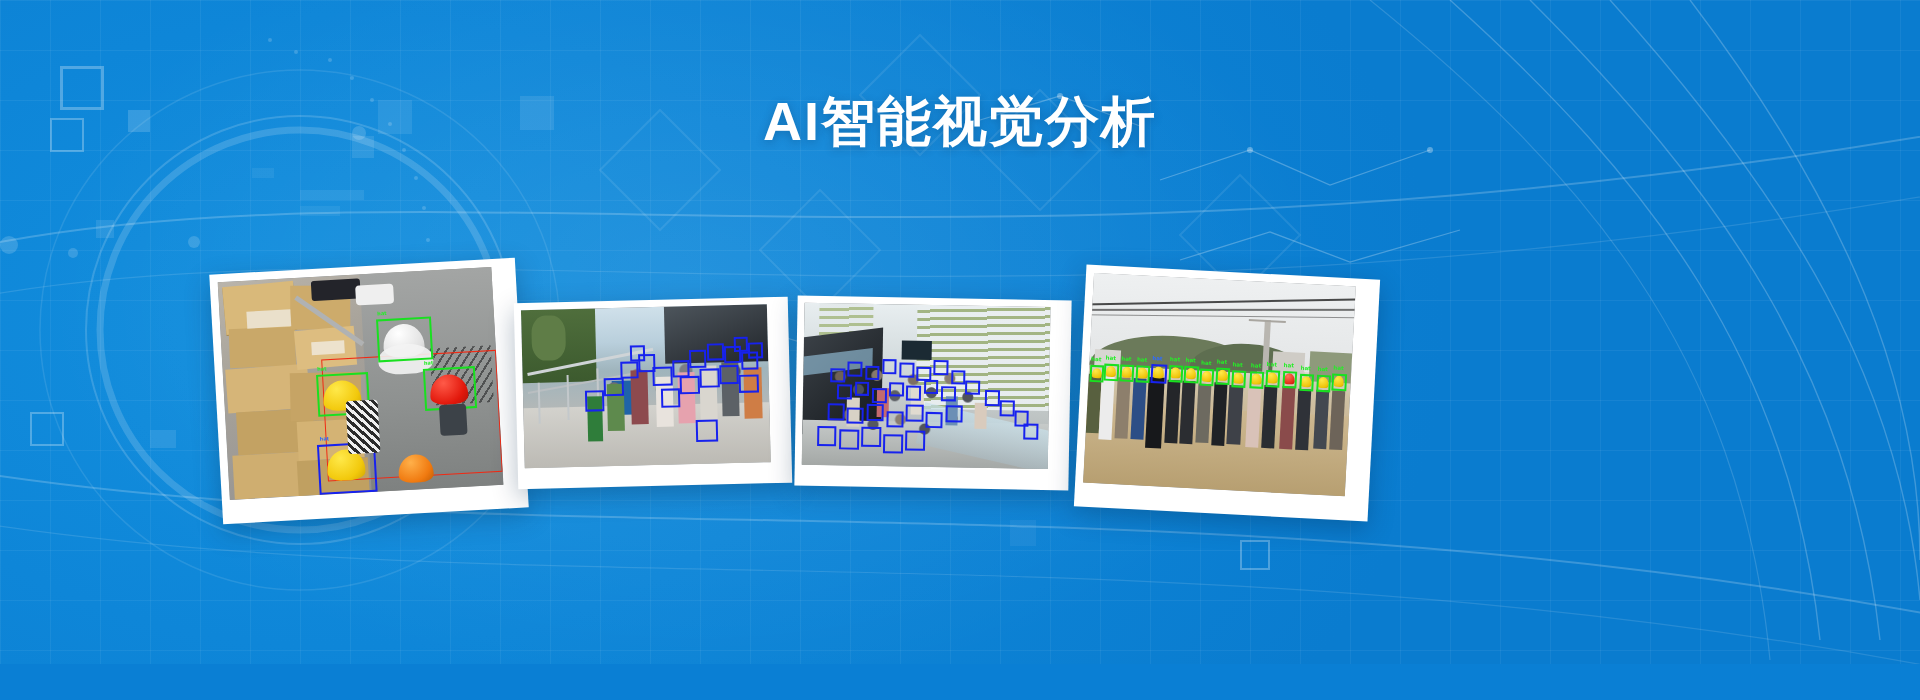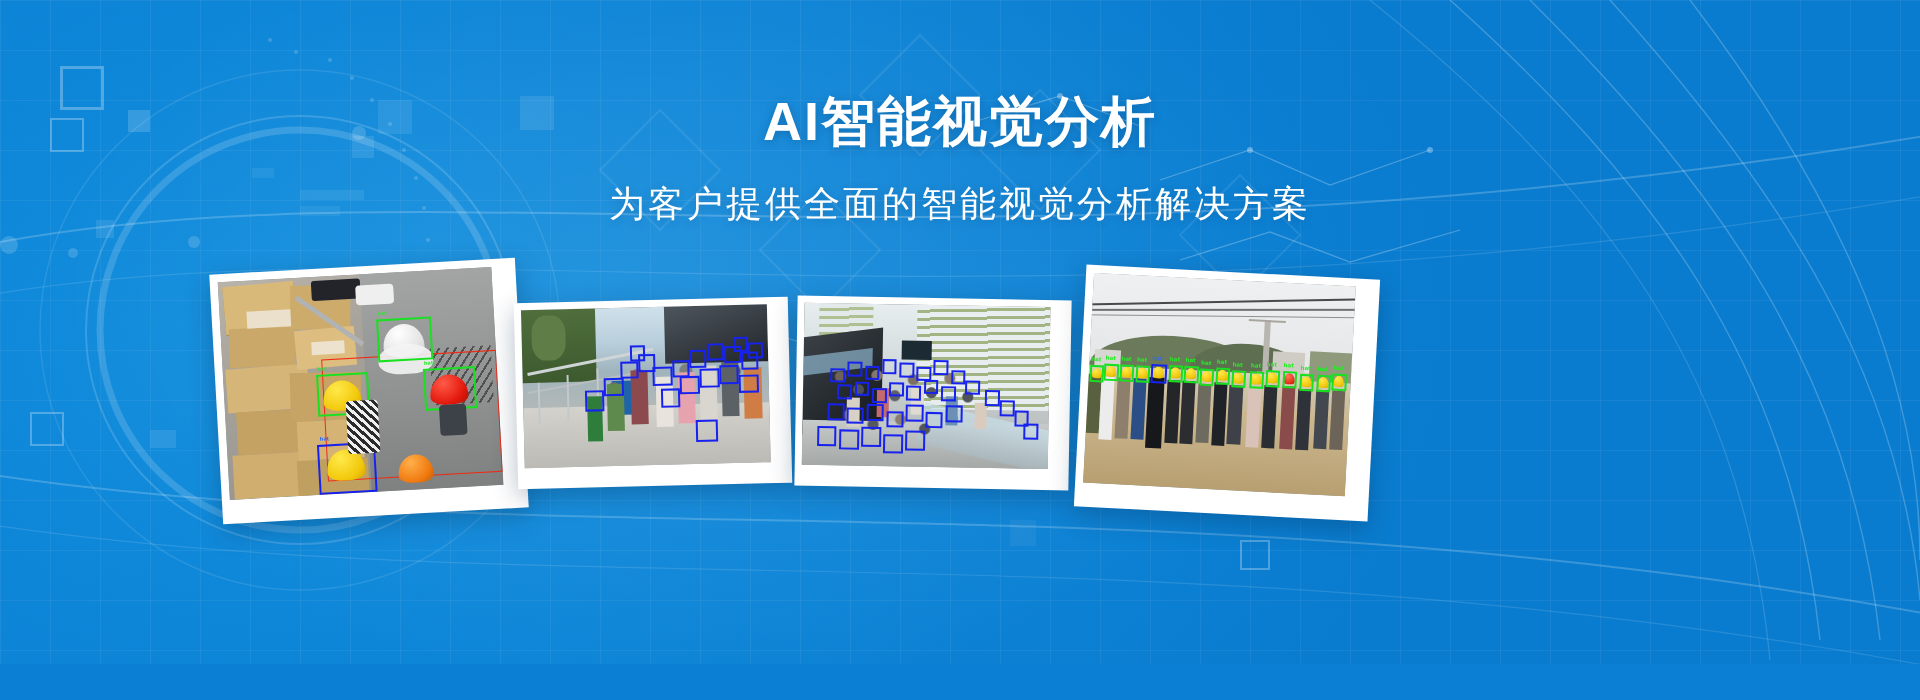--- a/index.html
+++ b/index.html
@@ -151,21 +151,20 @@
   <div class="sq sq-fill" style="left:252px;top:168px;width:22px;height:10px;opacity:.4;"></div>
   <div class="sq sq-fill" style="left:1010px;top:520px;width:26px;height:26px;opacity:.35;"></div>
   <div class="sq sq-outline" style="left:1240px;top:540px;width:26px;height:26px;border-width:2px;"></div>
   <div class="sq sq-fill-soft" style="left:520px;top:96px;width:34px;height:34px;"></div>
   <div class="dot" style="left:352px;top:126px;width:14px;height:14px;"></div>
   <div class="dot" style="left:0px;top:236px;width:18px;height:18px;"></div>
   <div class="dot" style="left:68px;top:248px;width:10px;height:10px;"></div>
   <div class="dot" style="left:188px;top:236px;width:12px;height:12px;"></div>
 
   <div class="headline">AI智能视觉分析</div>
-  <div class="subline">为客户提供全面的智能视觉分析解决方案</div>
 
   <div class="strip">
 
     <div class="card" style="left:216px;top:266px;width:290px;height:234px;transform:rotate(-3.2deg);padding:8px;">
       <div class="inner" style="left:8px;top:8px;right:8px;bottom:8px;width:274px;height:218px;">
         <div class="ph" style="background:linear-gradient(160deg,#b9b4ab 0%,#a9a49b 30%,#9d9a96 60%,#8e8c8a 100%);">
 
           <div style="position:absolute;left:52%;top:0;width:48%;height:100%;background:linear-gradient(180deg,#a3a5a4,#8e9190 60%,#7e8180);"></div>
 
           <div style="position:absolute;left:2%;top:2%;width:26%;height:22%;background:#d9b97a;box-shadow:0 1px 0 #a98c51;transform:rotate(-2deg);"></div>

